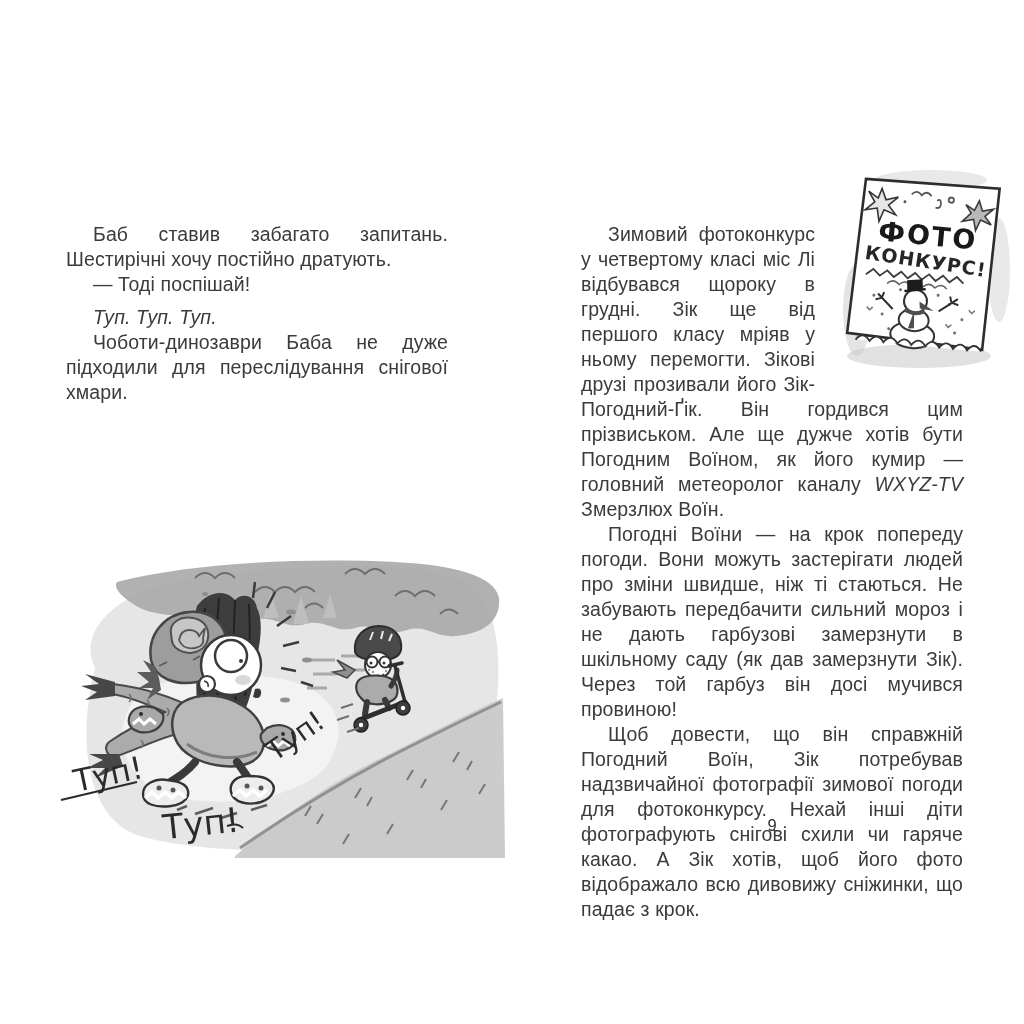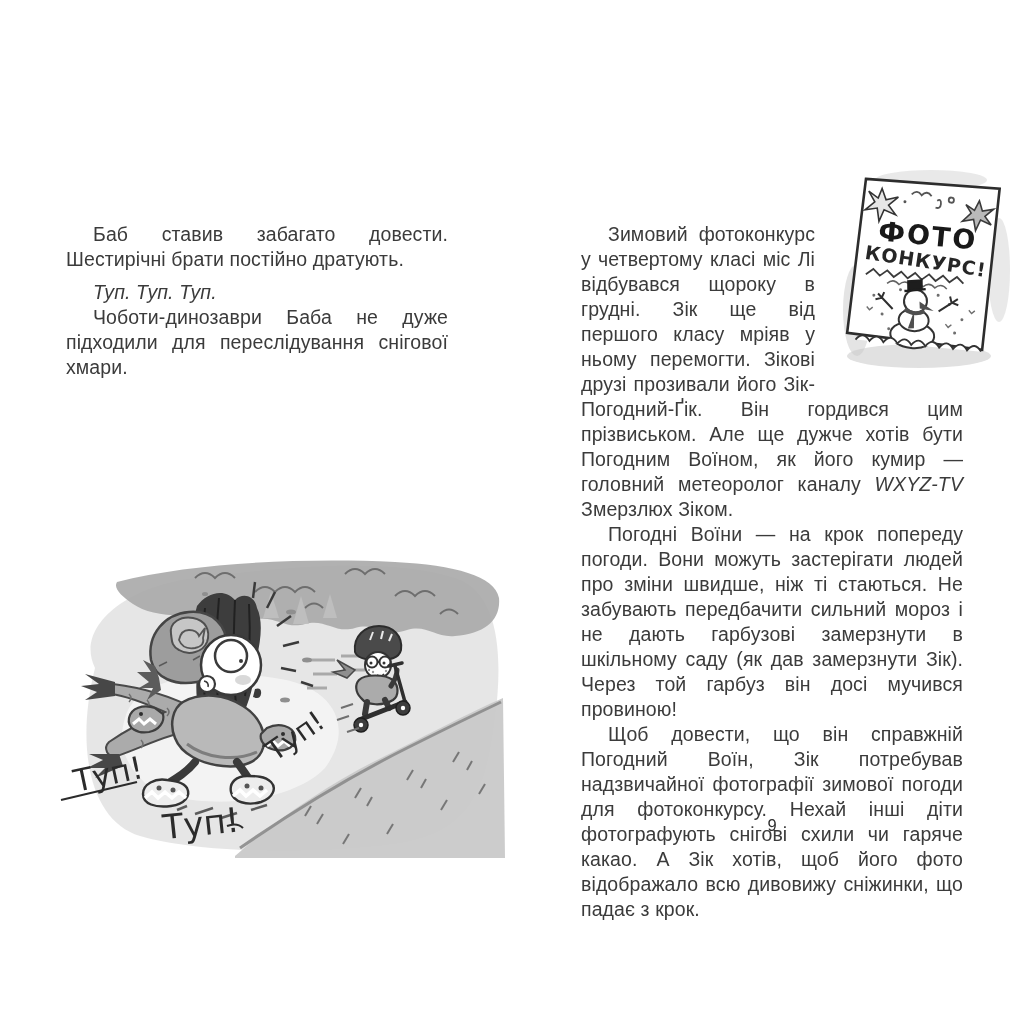--- a/index.html
+++ b/index.html
@@ -36,28 +36,29 @@
   }
   svg text.poster-t2{
     font-family:"DejaVu Sans",sans-serif;font-weight:600;
     letter-spacing:1px;fill:#262626;
   }
 </style>
 </head>
 <body>
 
 <div class="page-col left-col">
-  <p class="para">Баб ставив забагато довести. Шестирічні брати постійно дратують.</p>
+  <p class="para">Баб ставив забагато запитань. Шестирічні хочу постійно дратують.</p>
+  <p class="para">— Тоді поспішай!</p>
   <p class="para italic">Туп. Туп. Туп.</p>
   <p class="para">Чоботи-динозаври Баба не дуже підходили для переслідування снігової хмари.</p>
 </div>
 
 <div class="page-col right-col">
   <div class="poster-spacer"></div>
-  <p class="para"><span>Зимовий фотоконкурс у четвертому класі міс Лі відбувався щороку в грудні. Зік ще від першого класу мріяв у ньому перемогти. Зікові друзі прозивали його Зік-Погодний-Ґік. Він гордився цим прізвиськом. Але ще дужче хотів бути Погодним Воїном, як його кумир — головний метеоролог каналу </span><em>WXYZ-TV</em><span> Змерзлюх Зіком.</span></p>
+  <p class="para"><span>Зимовий фотоконкурс у четвертому класі міс Лі відбувався щороку в грудні. Зік ще від першого класу мріяв у ньому перемогти. Зікові друзі прозивали його Зік-Погодний-Ґік. Він гордився цим прізвиськом. Але ще дужче хотів бути Погодним Воїном, як його кумир — головний метеоролог каналу </span><em>WXYZ-TV</em><span> Змерзлюх Воїн.</span></p>
   <p class="para">Погодні Воїни — на крок попереду погоди. Вони можуть застерігати людей про зміни швидше, ніж ті стаються. Не забувають передбачити сильний мороз і не дають гарбузові замерзнути в шкільному саду (як дав замерзнути Зік). Через той гарбуз він досі мучився провиною!</p>
   <p class="para">Щоб довести, що він справжній Погодний Воїн, Зік потребував надзвичайної фотографії зимової погоди для фотоконкурсу. Нехай інші діти фотографують снігові схили чи гаряче какао. А Зік хотів, щоб його фото відображало всю дивовижу сніжинки, що падає з крок.</p>
 </div>
 
 <div class="pagenum">9</div>
 
 <svg class="illus" viewBox="0 0 450 310" aria-hidden="true">
 
   <path d="M40,120 C20,80 70,38 140,30 C220,20 330,8 400,30 C445,44 448,110 440,170
            C432,235 420,285 340,296 C250,308 140,304 85,288 C35,273 20,200 40,120 Z" fill="#e2e2e2" opacity="0.85"></path>

